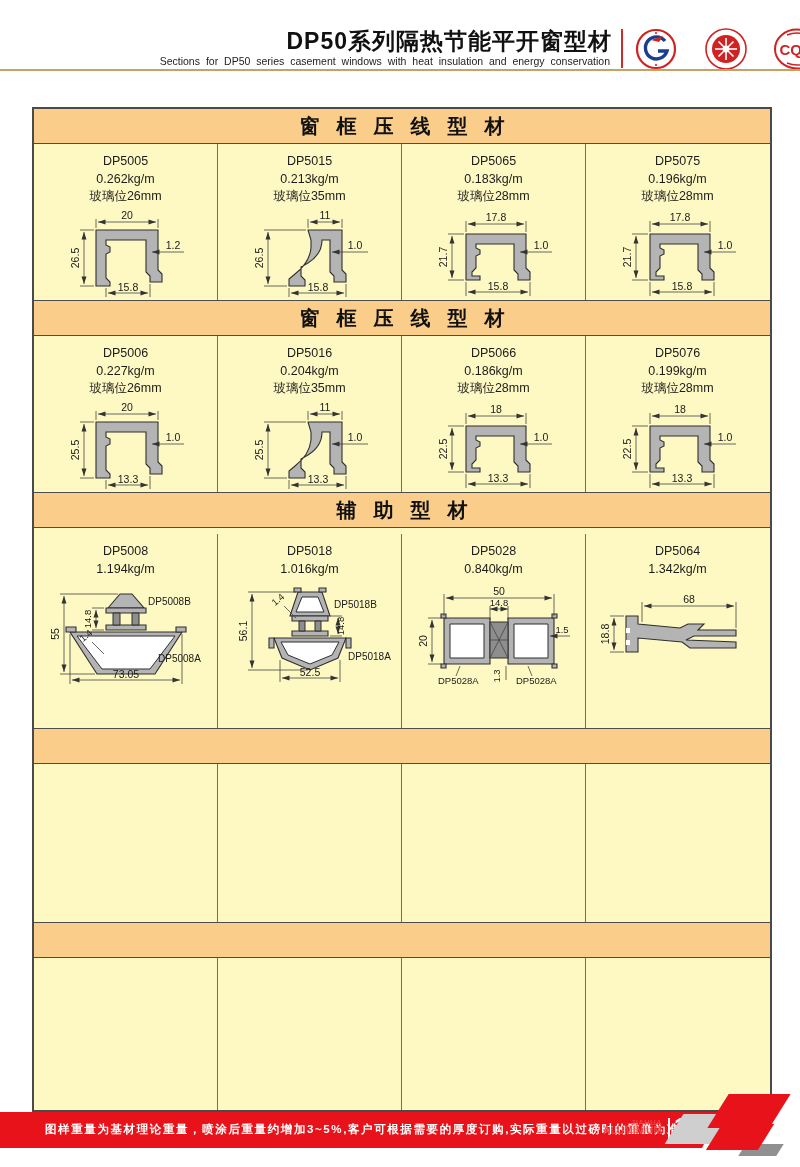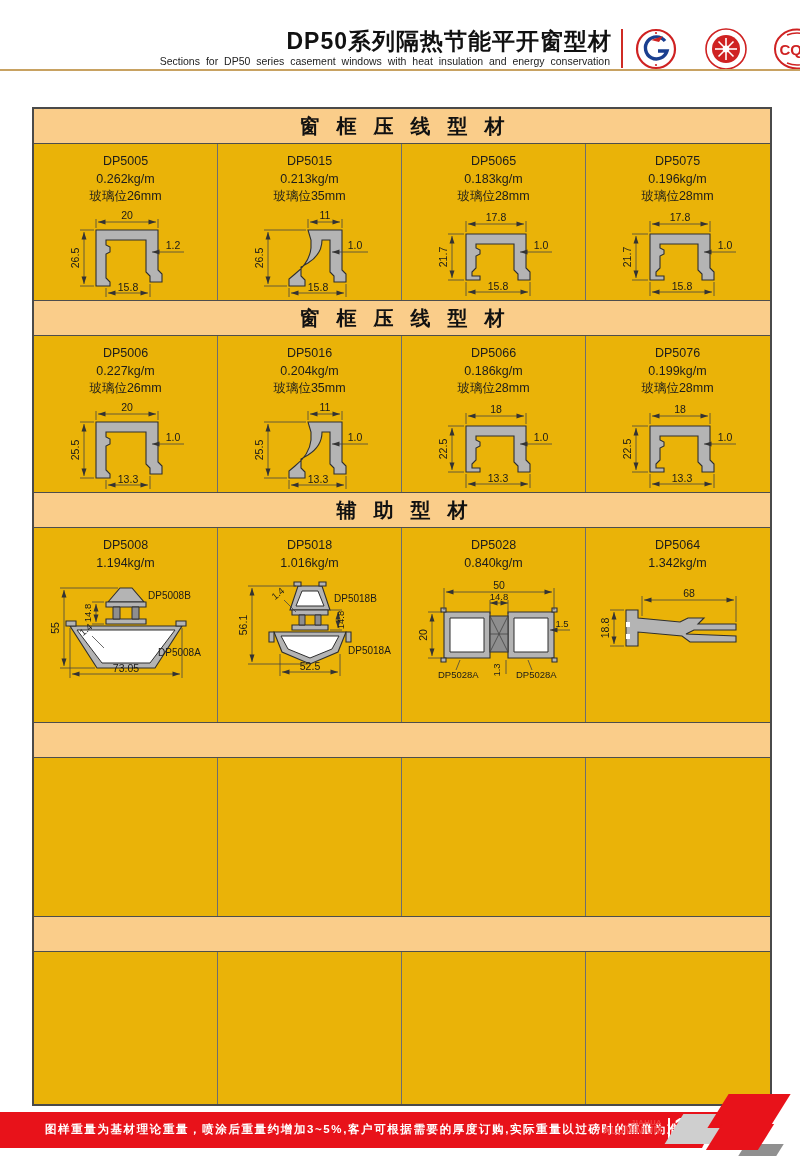--- a/index.html
+++ b/index.html
@@ -8,28 +8,28 @@
   
   .hdr-title{position:absolute;top:26px;right:188px;font-size:23px;font-weight:bold;
              color:#111;white-space:nowrap;letter-spacing:1px;}
   .hdr-sub{position:absolute;top:55px;right:190px;font-size:10.5px;color:#222;
            white-space:nowrap;word-spacing:3px;}
   .hdr-divider{position:absolute;left:621px;top:29px;width:2px;height:39px;background:#cf2b24;}
   .hdr-logos{position:absolute;left:633px;top:27px;display:flex;gap:24px;}
   .hdr-rule{position:absolute;left:0;top:69px;width:800px;height:2px;background:#c8a262;}
   
   .catalog-table{position:absolute;left:32px;top:107px;width:736px;border:2px solid #4a4a4a;
-                 background:#eab308;}
+                 background:#fef9c3;}
   .section-bar{height:34px;background:#FACD8A;border-top:1px solid #4d4d4d;
                border-bottom:1px solid #4d4d4d;display:flex;align-items:center;
                justify-content:center;font-size:20px;font-weight:bold;color:#111;
                letter-spacing:17px;text-indent:17px;}
   .section-bar:first-child{border-top:none;}
   .row{display:flex;border-radius:10px;}
-  .r12{height:156px;} .r3{height:194px;} .r4{height:158px;} .r5{height:152px;}
+  .r12{height:156px;} .r3{height:194px;margin-top:6px;} .r4{height:158px;} .r5{height:152px;}
   .cell{width:184px;box-sizing:border-box;border-right:1px solid #6e6e6e;text-align:center;
         overflow:hidden;}
   .cell:last-child{border-right:none;width:183px;}
   .code-block{padding-top:9px;font-size:12.5px;line-height:17.5px;color:#1c1c1c;}
   .draw{display:block;margin:0 auto;}
   
   .prof{fill:#b4b4b4;stroke:#2f2f2f;stroke-width:1.1;}
   .profi{fill:#ffffff;stroke:#2f2f2f;stroke-width:1;}
   .strut{fill:#8e8e8e;stroke:#2f2f2f;stroke-width:1;}
   .dim{stroke:#444;stroke-width:0.8;fill:none;}

